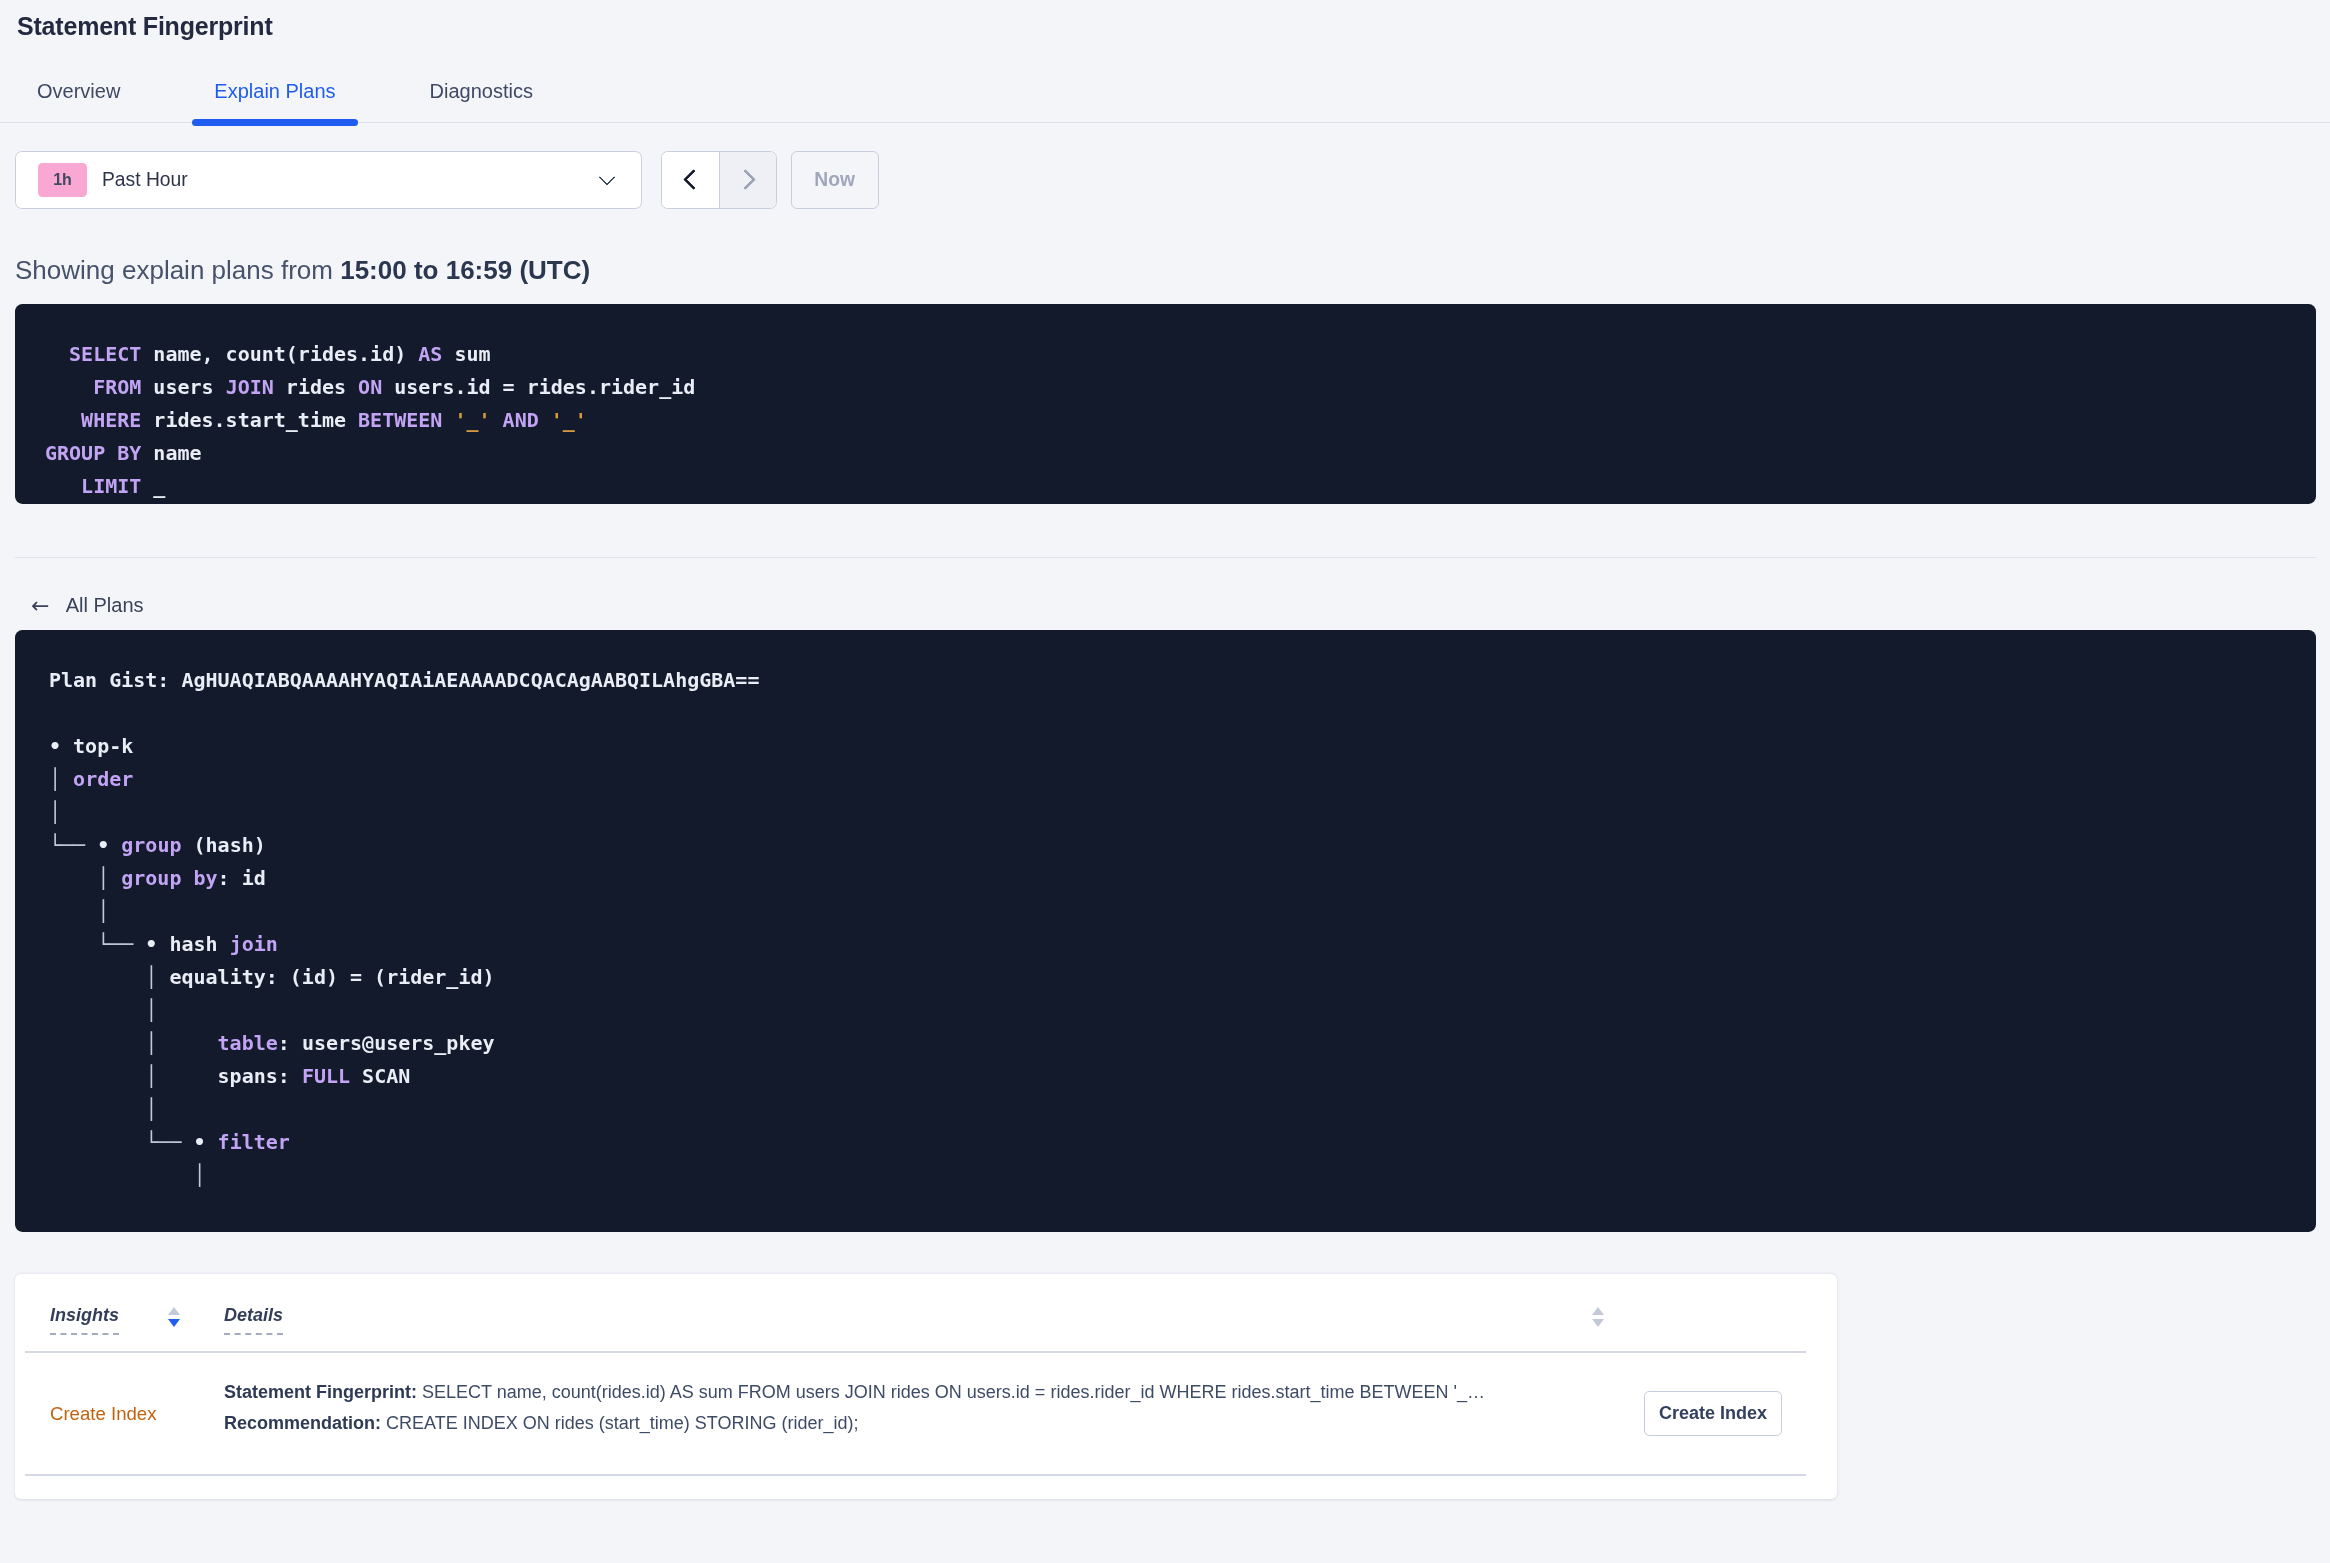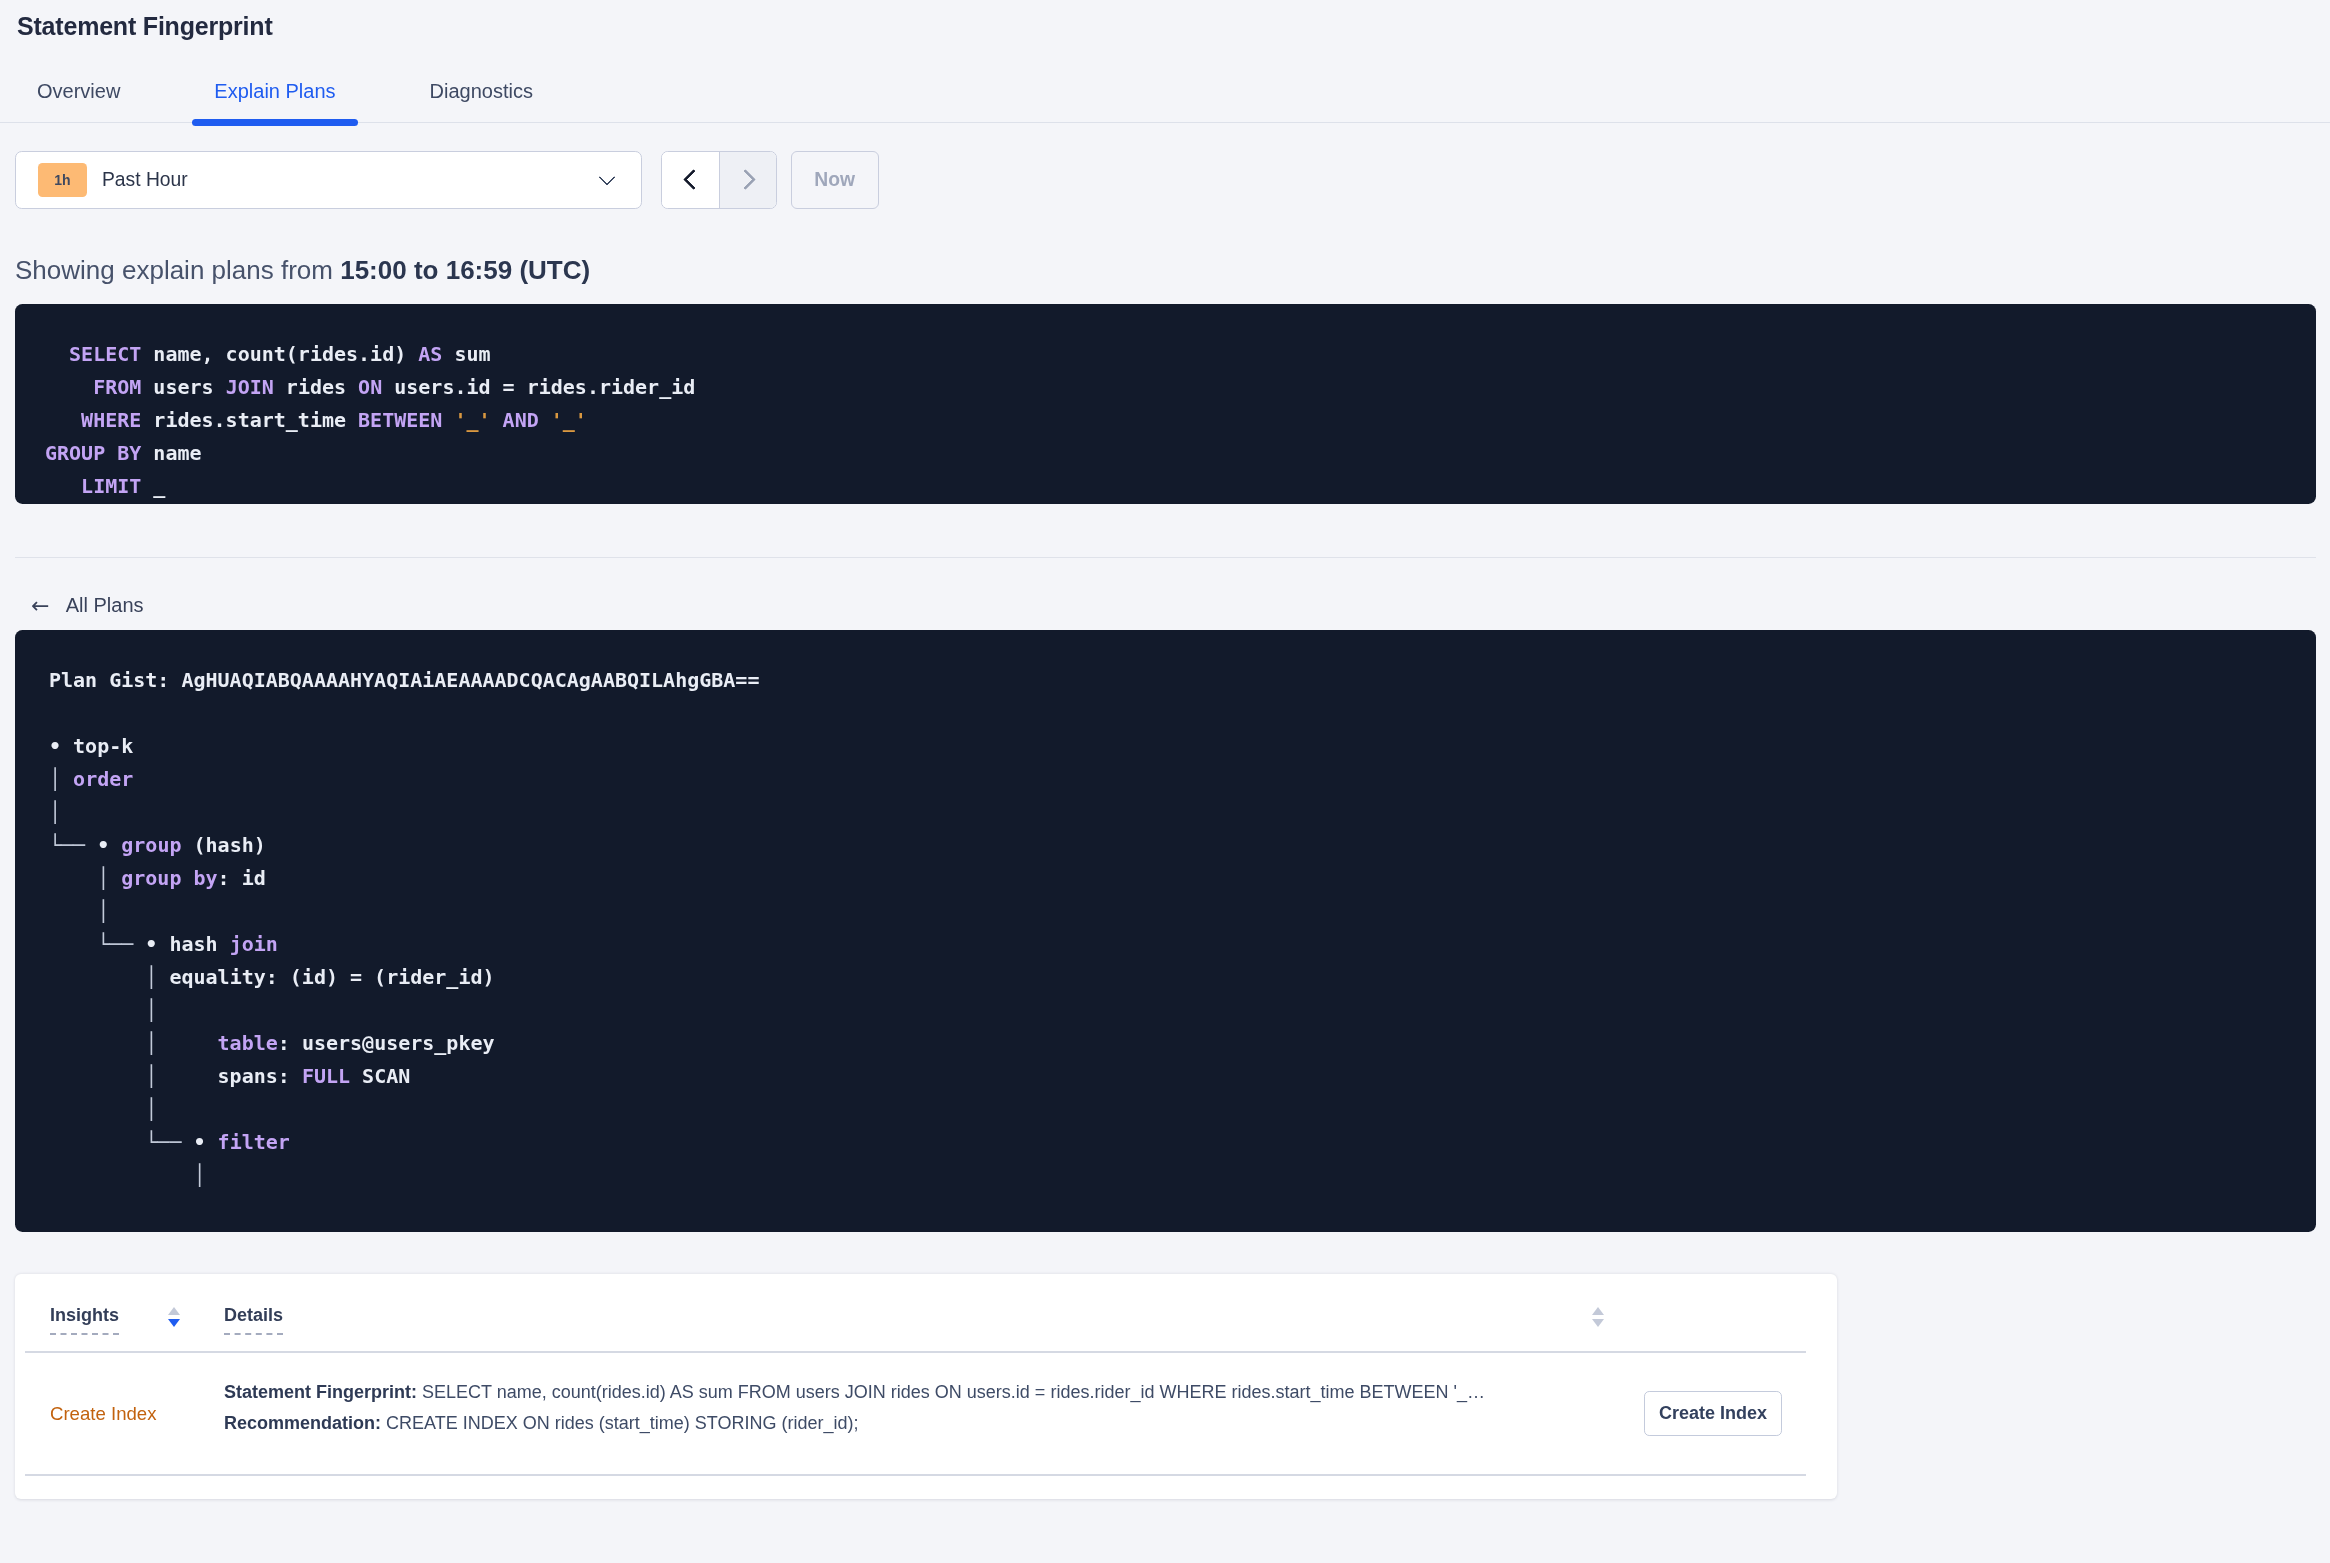--- a/index.html
+++ b/index.html
@@ -36,21 +36,21 @@
   .time-row{ display:flex; align-items:center; margin:27.5px 0 0 15px; height:58px; }
   .dropdown{
     position:relative; display:flex; align-items:center;
     width:627px; height:58px; background:#fff;
     border:1.5px solid #c9cede; border-radius:6.7px; padding-left:22px;
     cursor:pointer; font-family:inherit; text-align:left;
   }
   .badge{
     display:inline-flex; align-items:center; justify-content:center;
     min-width:49px; height:34px; padding:0 9px; border-radius:4.5px;
-    background:#fdba74; color:#3f4960; font-size:14px; font-weight:700;
+    background:#f9a8d4; color:#3f4960; font-size:16px; font-weight:700;
   }
   .dd-label{ margin-left:15px; font-size:19.3px; color:#2b3449; }
   .caret{
     position:absolute; right:28px; top:50%; width:12px; height:12px;
     border-right:2.2px solid #3b4861; border-bottom:2.2px solid #3b4861;
     transform:translateY(-72%) rotate(45deg); border-radius:0.7px;
   }
   .seg{
     display:flex; margin-left:19.3px; height:58px; border:1.5px solid #c9cede;
     border-radius:6.7px; overflow:hidden; background:#fff;
@@ -99,21 +99,21 @@
     display:inline-flex; align-items:center; margin:35px 0 0 31px;
     font-size:20px; line-height:25px; color:#39425a; text-decoration:none; cursor:pointer;
   }
   .back-arrow{ font-family:"DejaVu Sans", sans-serif; font-size:22px; margin-right:16.3px; color:#39425a; }
 
   
   .card{
     position:relative; margin:42px 0 0 15px; width:1822px; height:225px;
     background:#fff; border-radius:6px; box-shadow:0 0.7px 3px rgba(40,52,80,.14);
   }
-  .th{ position:absolute; top:31px; font-size:18px; font-weight:700; color:#333e58; cursor:pointer; }
+  .th{ position:absolute; top:31px; font-size:18px; font-weight:700; color:#333e58; cursor:pointer;font-style:italic; }
   .th-label{ display:inline-block; padding-bottom:8.2px; border-bottom:2.2px dashed #a4abbe; line-height:19.3px; }
   .th-insights{ left:35px; }
   .th-details{ left:209px; }
   .sort-icon{ position:absolute; top:33px; width:13.4px; cursor:pointer; }
   .sort-icon .tri{ display:block; width:0; height:0; border-left:6.7px solid transparent; border-right:6.7px solid transparent; }
   .tri-up{ border-bottom:8.2px solid #c3c9d8; }
   .tri-down{ border-top:8.2px solid #c3c9d8; margin-top:3.7px; }
   .tri-down.active{ border-top-color:#1f5cf0; }
   .sort-insights{ left:153px; }
   .sort-details{ left:1577px; }

